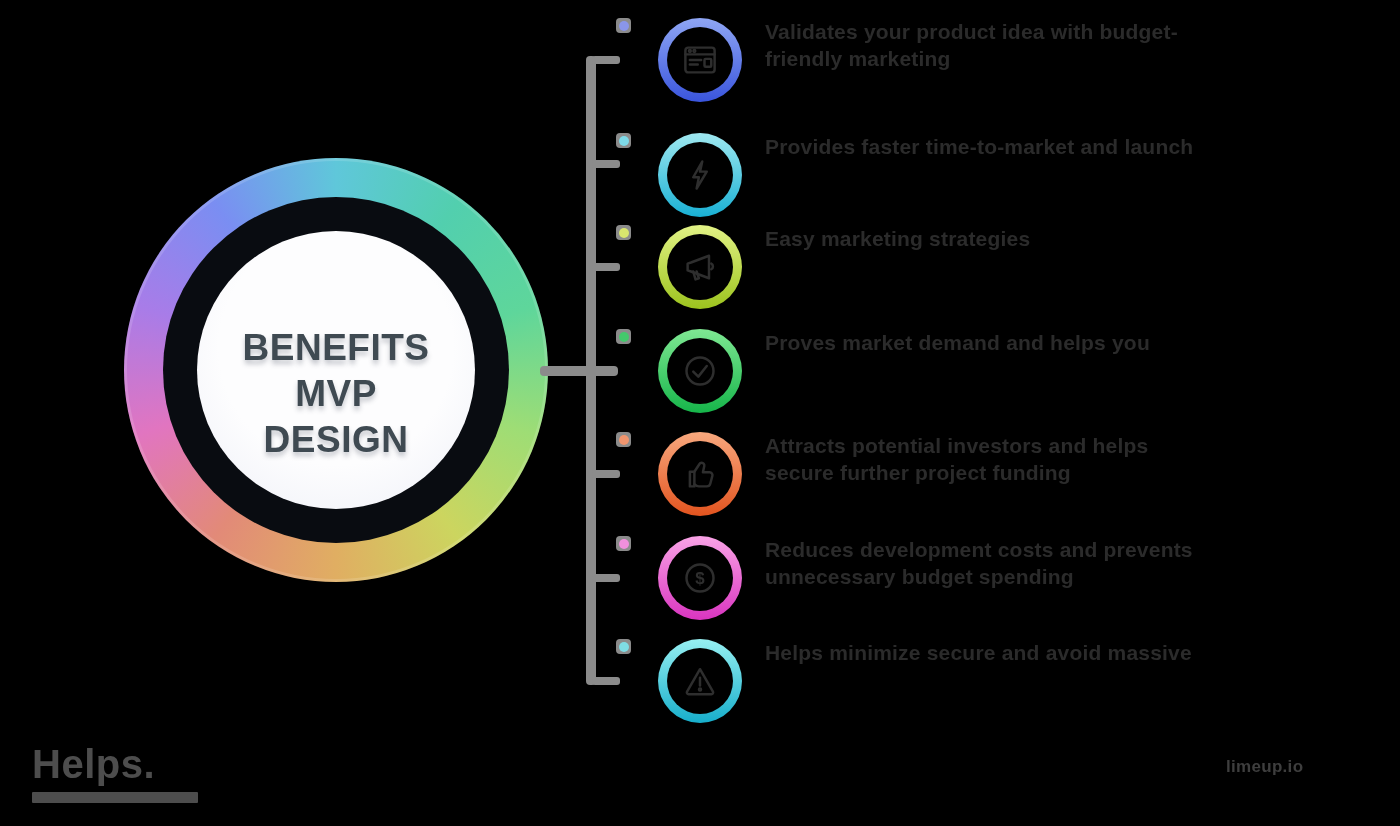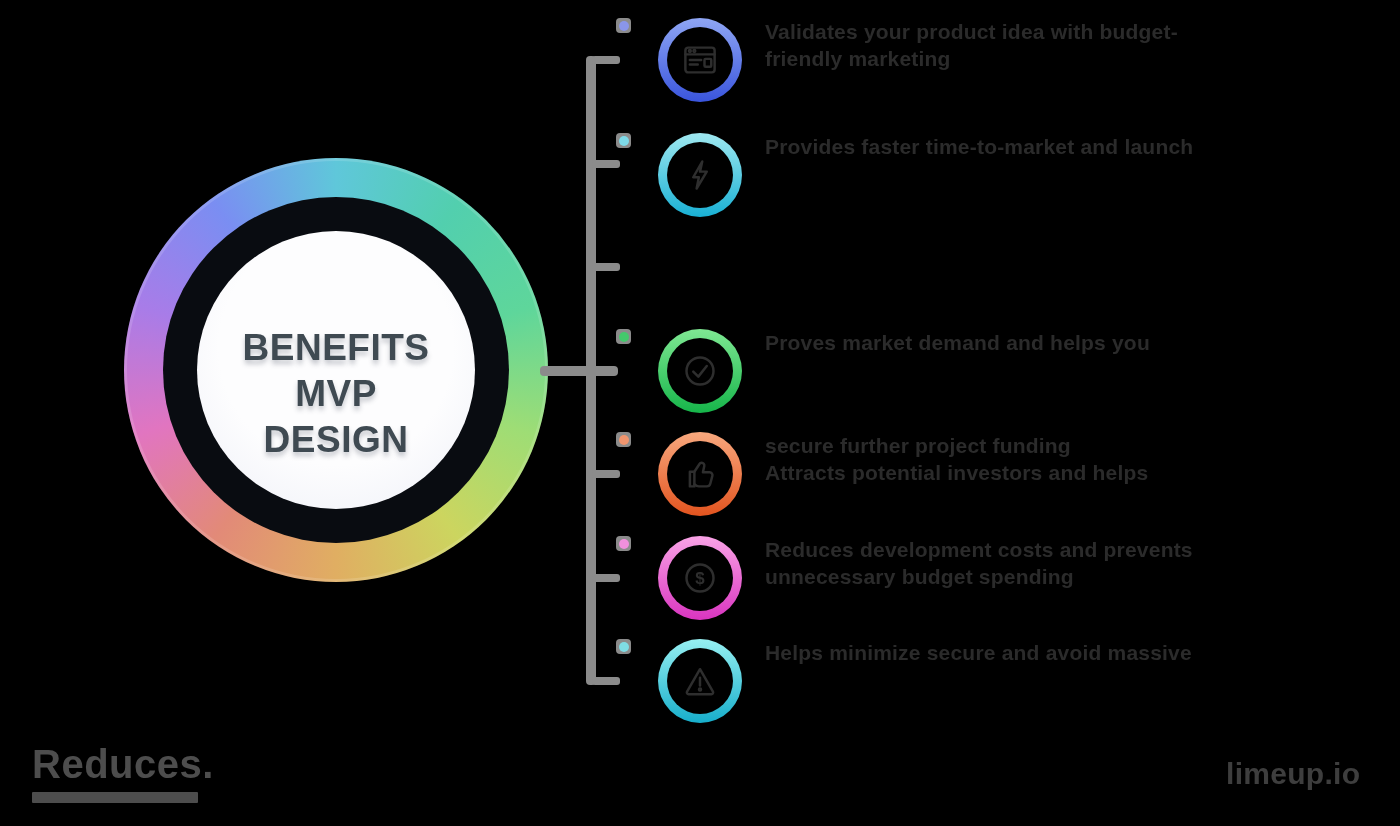--- a/index.html
+++ b/index.html
@@ -70,21 +70,21 @@
     font-size:21px;line-height:27px;font-weight:600;letter-spacing:.2px;
     color:var(--text,#2b2b2b);
   }
 
   
   .brand{position:absolute;left:32px;top:742px;}
   .brand-name{font-size:40px;font-weight:800;color:#4d4d4d;letter-spacing:.5px;}
   .brand-bar{margin-top:5px;width:166px;height:11px;background:#4d4d4d;border-radius:1px;}
   .website{
     position:absolute;left:1226px;top:757px;
-    font-size:30px;font-weight:700;color:#3e3e3e;letter-spacing:.3px;
+    font-size:17px;font-weight:700;color:#3e3e3e;letter-spacing:.3px;
   }
 </style>
 </head>
 <body>
 
 <div class="canvas">
 
   <div class="hub-ring"></div>
   <div class="hub-dark"></div>
   <div class="hub-inner">
@@ -136,20 +136,38 @@
           <path d="M18 4 L10 18 h5 L13 28 L22 13 h-6 Z"></path>
         </svg>
       </div>
     </div>
     <div class="item-text">
       <div>Provides faster time-to-market and launch</div>
       <div></div>
     </div>
   </div>
 
+  <div class="item" style="top: 225px; --ring-from: #e2f285; --ring-to: #9cc31e; --dot: #d9e56e;">
+    <div class="chip">
+        <div class="dot"></div>
+      </div>
+    <div class="icon-ring">
+      <div class="icon-core">
+        <svg width="36" height="36" viewBox="0 0 32 32">
+          <path d="M5 13 v6 l3 1 L24 26 V6 L8 12 Z"></path>
+          <path d="M10 20 l2 7 3-1 -2-6"></path>
+          <path d="M26 13 c2 1 2 4 0 5"></path>
+        </svg>
+      </div>
+    </div>
+    <div class="item-text">
+      <div>Easy marketing strategies</div>
+      <div></div>
+    </div>
+  </div>
 
   <div class="item" style="top: 329px; --ring-from: #7fe893; --ring-to: #16b54a; --dot: #44c96c;">
     <div class="chip">
         <div class="dot"></div>
       </div>
     <div class="icon-ring">
       <div class="icon-core">
         <svg width="36" height="36" viewBox="0 0 32 32">
           <circle cx="16" cy="16" r="12"></circle>
           <polyline points="10,16.5 14.5,21 22,11.5"></polyline>
@@ -167,22 +185,22 @@
       </div>
     <div class="icon-ring">
       <div class="icon-core">
         <svg width="36" height="36" viewBox="0 0 32 32">
           <path d="M7 14 h4 v13 H7 Z"></path>
           <path d="M11 25 c1 1 2 2 4 2 h7 c1.6 0 2.8-1 3.2-2.6 l1.8-6.8 c.4-1.6-.7-3.1-2.4-3.1 h-6 l1.2-5.6 c.3-1.4-.8-2.9-2.3-2.9 -.9 0-1.7.5-2.1 1.3 L11 14"></path>
         </svg>
       </div>
     </div>
     <div class="item-text">
+      <div>Attracts potential investors and helps</div>
       <div>secure further project funding</div>
-      <div>Attracts potential investors and helps</div>
     </div>
   </div>
 
   <div class="item" style="top: 536px; --ring-from: #f9a3e6; --ring-to: #d935c0; --dot: #f090dc;">
     <div class="chip">
         <div class="dot"></div>
       </div>
     <div class="icon-ring">
       <div class="icon-core">
         <svg width="36" height="36" viewBox="0 0 32 32">
@@ -209,18 +227,18 @@
           <circle cx="16" cy="23.5" r="0.9"></circle>
         </svg>
       </div>
     </div>
     <div class="item-text">
       <div>Helps minimize secure and avoid massive</div>
     </div>
   </div>
 
   <div class="brand">
-    <div class="brand-name">Reduces.</div>
+    <div class="brand-name">Helps.</div>
     <div class="brand-bar"></div>
   </div>
   <div class="website">limeup.io</div>
 
 </div>
 
 </body></html>

